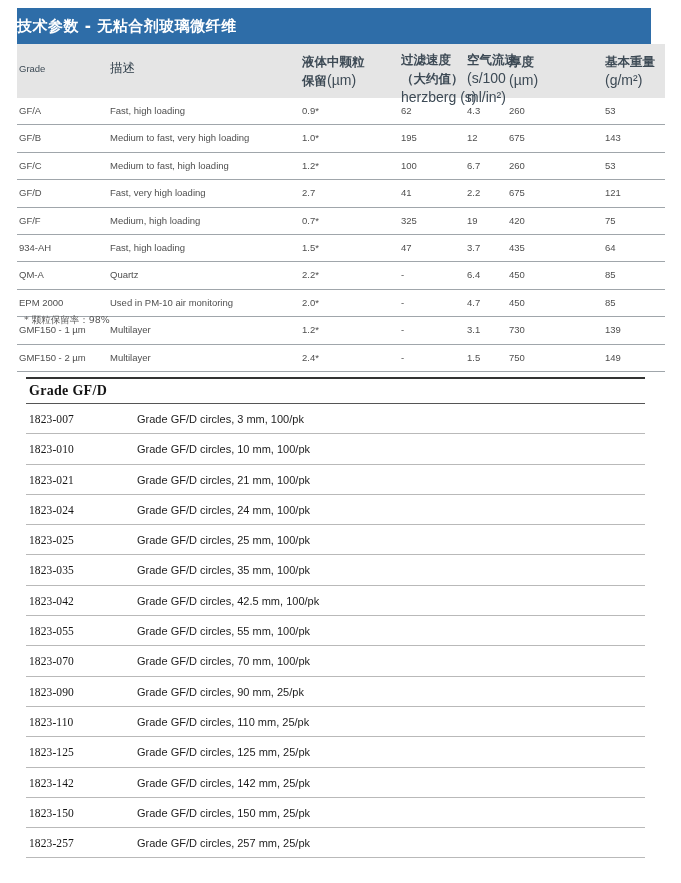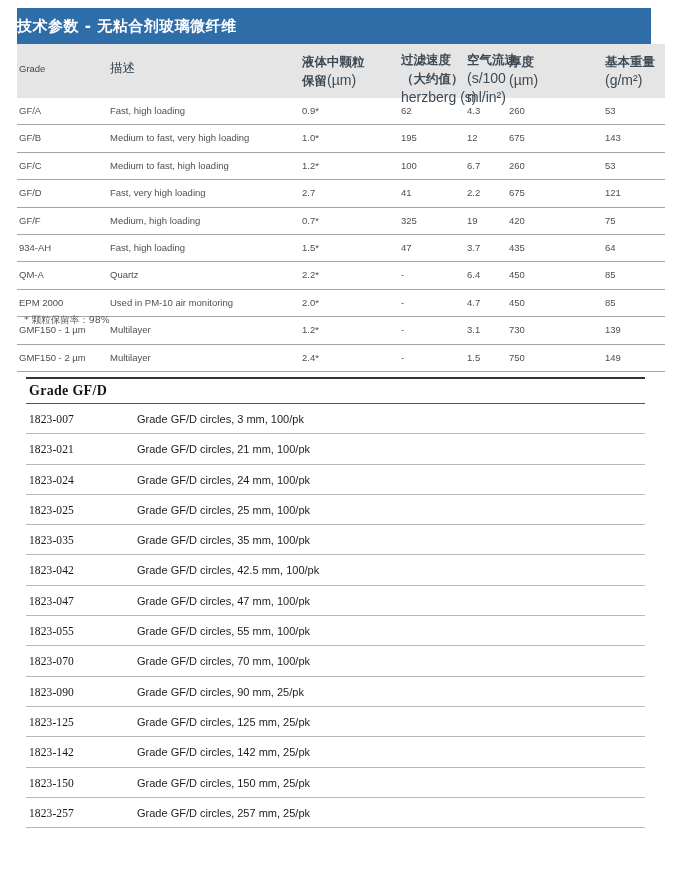--- a/index.html
+++ b/index.html
@@ -303,56 +303,60 @@
   <div class="prod-top-rule"></div>
   <div class="prod-group-head">
     <span class="group-label">Grade GF/D</span>
   </div>
   <div id="prod-rows">
       <div class="prod-row">
         <div class="cat">1823-007</div>
         <div class="desc">Grade GF/D circles, 3 mm, 100/pk</div>
       </div>
       <div class="prod-row">
+        <div class="cat">1823-010</div>
+        <div class="desc">Grade GF/D circles, 10 mm, 100/pk</div>
+      </div>
+      <div class="prod-row">
         <div class="cat">1823-021</div>
         <div class="desc">Grade GF/D circles, 21 mm, 100/pk</div>
       </div>
       <div class="prod-row">
         <div class="cat">1823-024</div>
         <div class="desc">Grade GF/D circles, 24 mm, 100/pk</div>
       </div>
       <div class="prod-row">
         <div class="cat">1823-025</div>
         <div class="desc">Grade GF/D circles, 25 mm, 100/pk</div>
       </div>
       <div class="prod-row">
         <div class="cat">1823-035</div>
         <div class="desc">Grade GF/D circles, 35 mm, 100/pk</div>
       </div>
       <div class="prod-row">
         <div class="cat">1823-042</div>
         <div class="desc">Grade GF/D circles, 42.5 mm, 100/pk</div>
       </div>
       <div class="prod-row">
-        <div class="cat">1823-047</div>
-        <div class="desc">Grade GF/D circles, 47 mm, 100/pk</div>
-      </div>
-      <div class="prod-row">
         <div class="cat">1823-055</div>
         <div class="desc">Grade GF/D circles, 55 mm, 100/pk</div>
       </div>
       <div class="prod-row">
         <div class="cat">1823-070</div>
         <div class="desc">Grade GF/D circles, 70 mm, 100/pk</div>
       </div>
       <div class="prod-row">
         <div class="cat">1823-090</div>
         <div class="desc">Grade GF/D circles, 90 mm, 25/pk</div>
       </div>
       <div class="prod-row">
+        <div class="cat">1823-110</div>
+        <div class="desc">Grade GF/D circles, 110 mm, 25/pk</div>
+      </div>
+      <div class="prod-row">
         <div class="cat">1823-125</div>
         <div class="desc">Grade GF/D circles, 125 mm, 25/pk</div>
       </div>
       <div class="prod-row">
         <div class="cat">1823-142</div>
         <div class="desc">Grade GF/D circles, 142 mm, 25/pk</div>
       </div>
       <div class="prod-row">
         <div class="cat">1823-150</div>
         <div class="desc">Grade GF/D circles, 150 mm, 25/pk</div>

